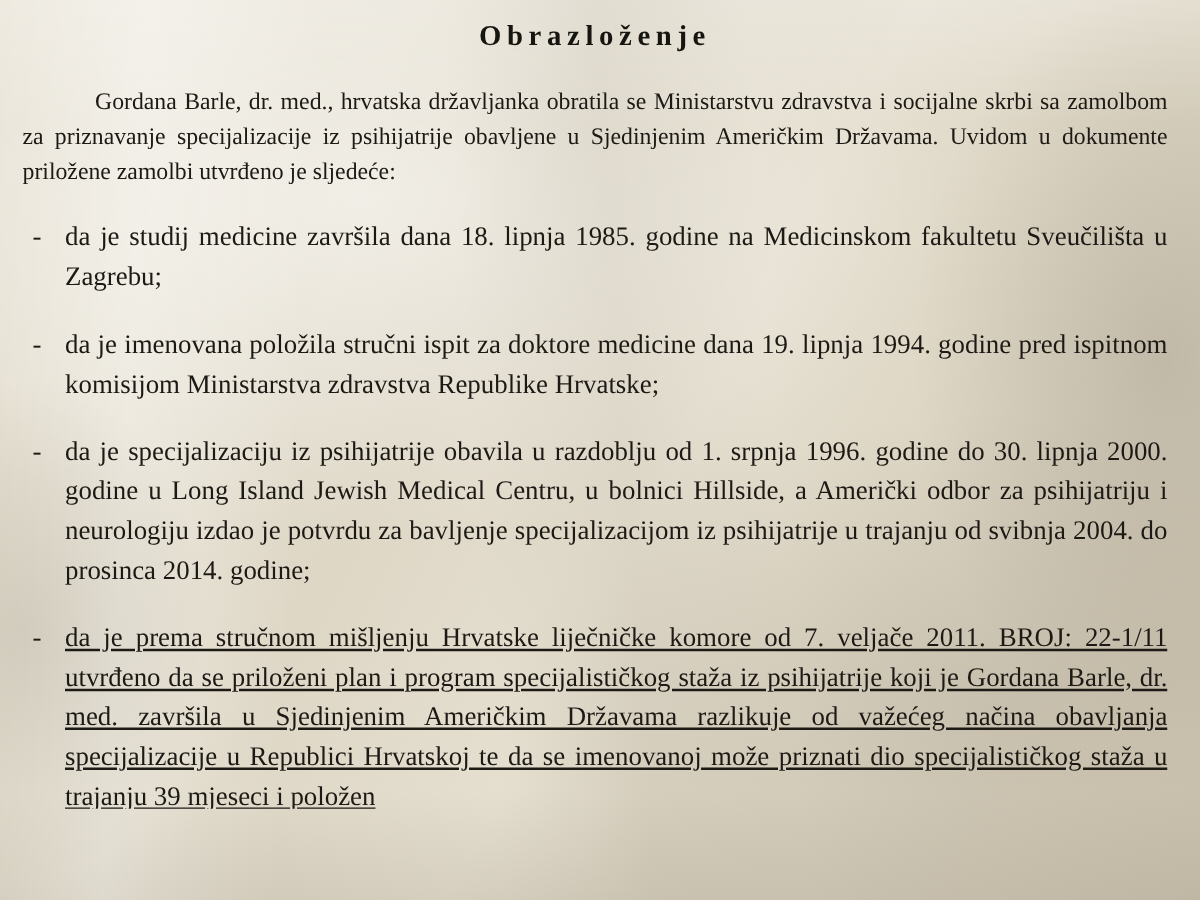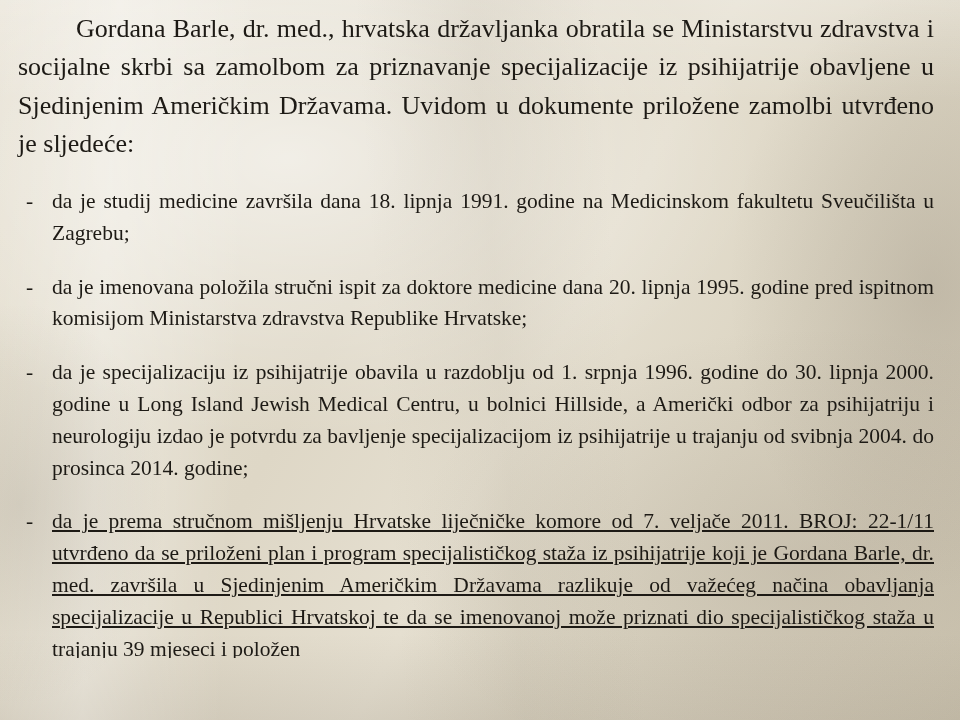--- a/index.html
+++ b/index.html
@@ -60,21 +60,21 @@
     text-align: center;
     font-size: 23px;
     font-weight: bold;
     letter-spacing: 4.5px;
     margin: 6px 0 26px 0;
     color: #17150f;
     word-spacing: 2px;
   }
 
   .para {
-    font-size: 26px;
+    font-size: 19px;
     line-height: 1.48;
     text-align: justify;
     text-justify: inter-word;
     margin: 0 0 22px 0;
     color: #1d1a15;
   }
   .para.first {
     text-indent: 58px;
   }
 
@@ -108,31 +108,32 @@
     overflow: hidden;
     text-decoration: underline;
   }
 </style>
 </head>
 <body>
 
 <div id="page">
   <div id="content">
 
+    <div class="doc-title">Obrazloženje</div>
 
     <p class="para first">Gordana Barle, dr. med., hrvatska državljanka obratila se Ministarstvu zdravstva i socijalne skrbi sa zamolbom za priznavanje specijalizacije  iz psihijatrije obavljene u Sjedinjenim Američkim Državama. Uvidom u dokumente priložene zamolbi utvrđeno je sljedeće:</p>
 
     <div class="item">
       <span class="item-dash">-</span>
-      <span class="item-text">da je studij medicine završila dana 18. lipnja 1991. godine na Medicinskom fakultetu Sveučilišta u Zagrebu;</span>
+      <span class="item-text">da je studij medicine završila dana 18. lipnja 1985. godine na Medicinskom fakultetu Sveučilišta u Zagrebu;</span>
     </div>
 
     <div class="item">
       <span class="item-dash">-</span>
-      <span class="item-text">da je imenovana položila stručni ispit za doktore medicine dana 20. lipnja 1995. godine pred ispitnom komisijom Ministarstva zdravstva Republike Hrvatske;</span>
+      <span class="item-text">da je imenovana položila stručni ispit za doktore medicine dana 19. lipnja 1994. godine pred ispitnom komisijom Ministarstva zdravstva Republike Hrvatske;</span>
     </div>
 
     <div class="item">
       <span class="item-dash">-</span>
       <span class="item-text">da je specijalizaciju iz psihijatrije obavila u razdoblju od 1. srpnja 1996. godine do 30. lipnja 2000. godine u Long Island Jewish Medical Centru, u bolnici Hillside, a Američki odbor za psihijatriju i neurologiju izdao je potvrdu za bavljenje specijalizacijom iz psihijatrije u trajanju od svibnja 2004. do prosinca 2014. godine;</span>
     </div>
 
     <div class="item clipped">
       <span class="item-dash">-</span>
       <span class="item-text">da je prema stručnom mišljenju Hrvatske liječničke komore od 7. veljače 2011. BROJ: 22-1/11  utvrđeno da se priloženi plan i program  specijalističkog staža iz psihijatrije koji je Gordana Barle, dr. med. završila u Sjedinjenim Američkim Državama razlikuje od važećeg načina obavljanja  specijalizacije u Republici Hrvatskoj te da se imenovanoj može priznati dio specijalističkog staža u trajanju 39 mjeseci i položen</span>

